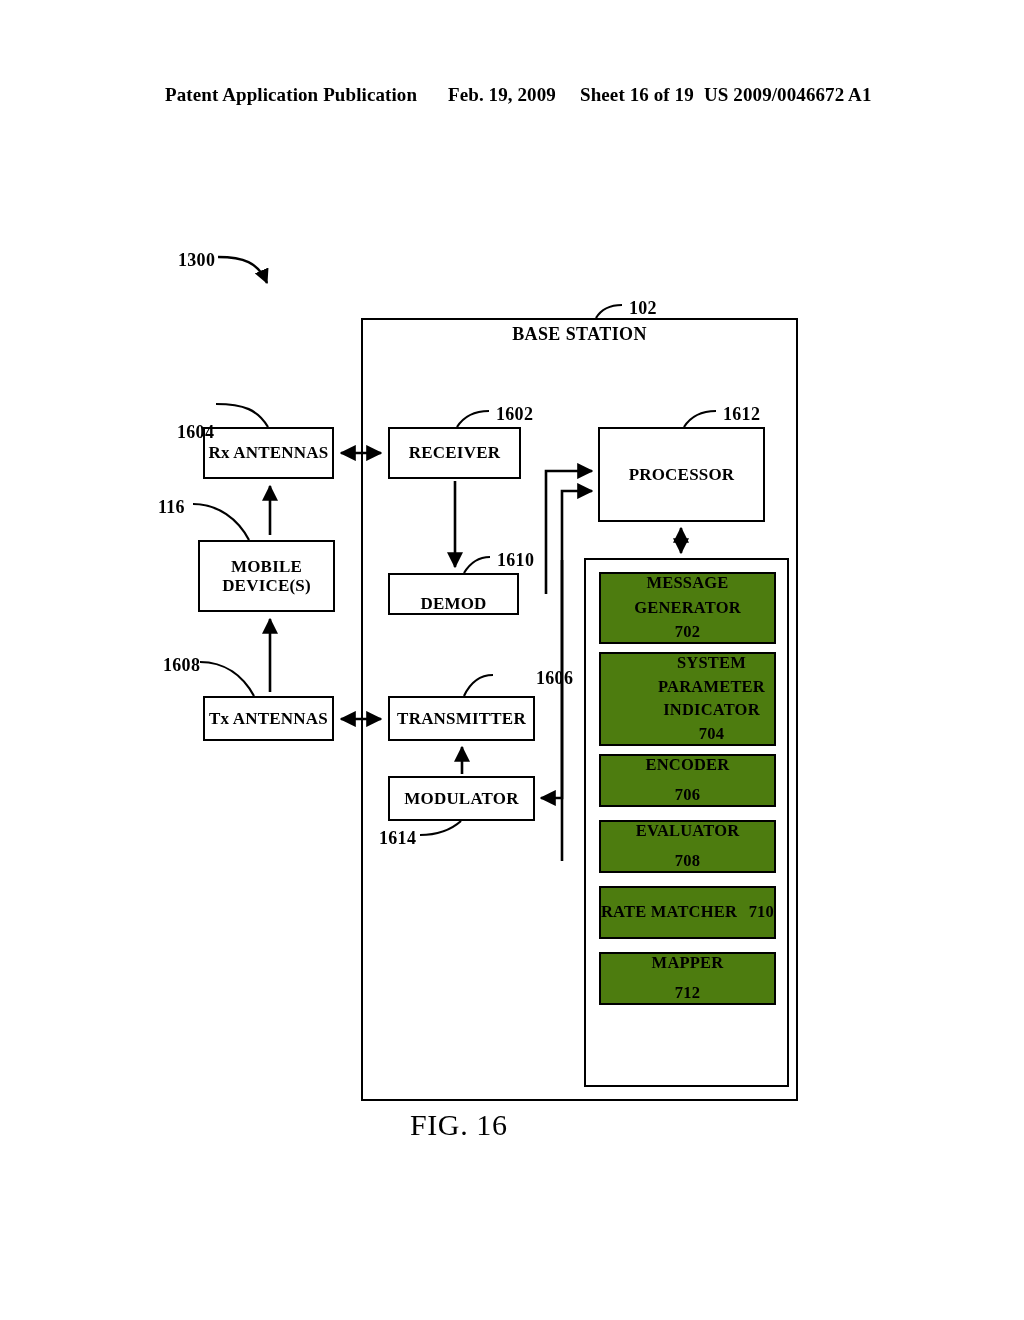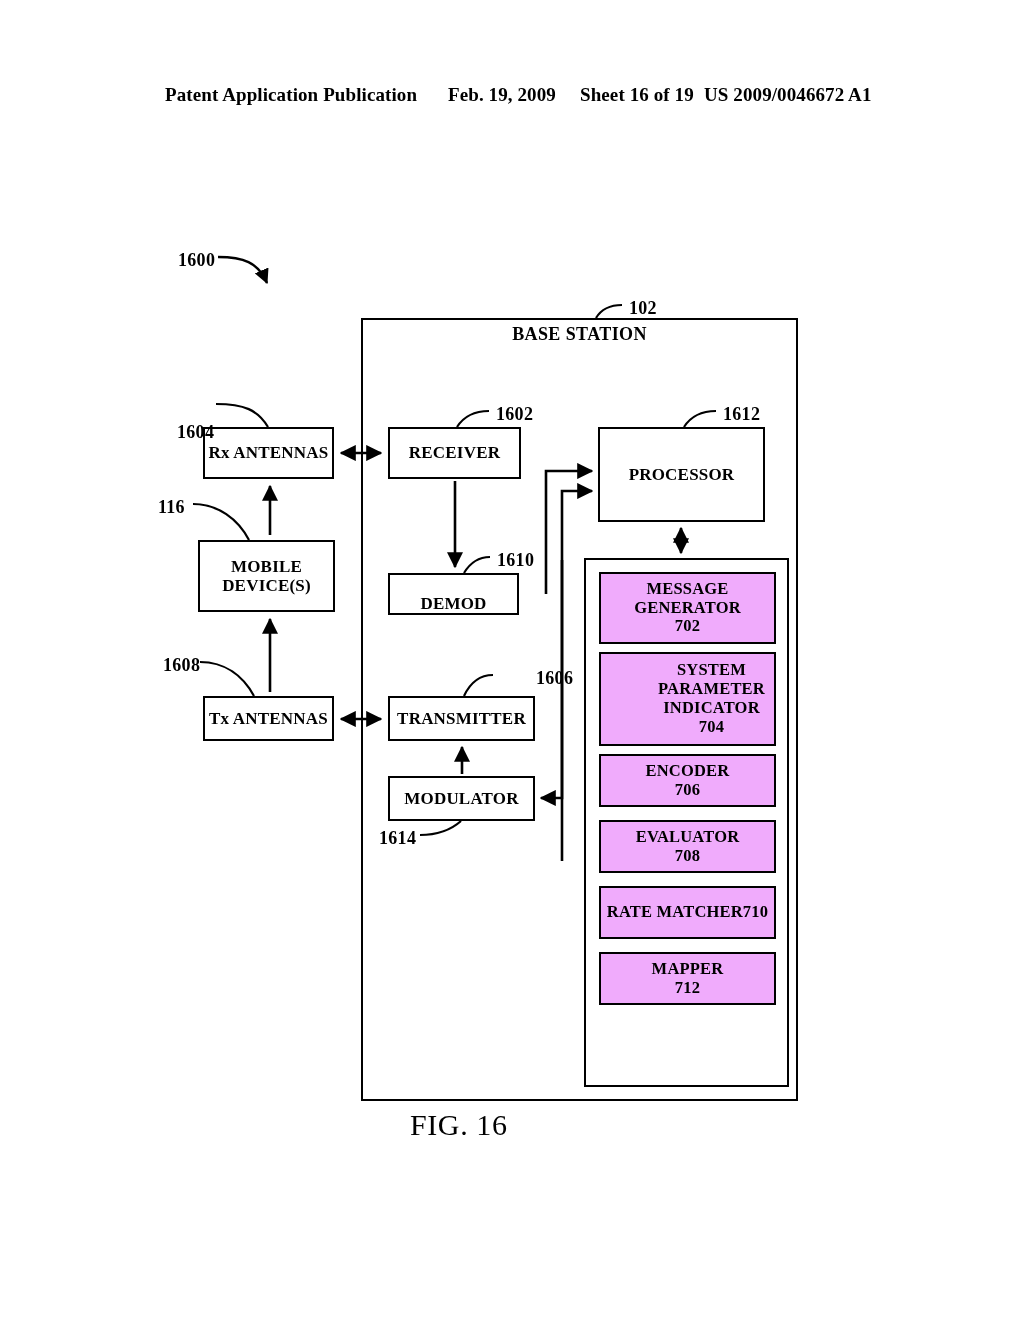--- a/index.html
+++ b/index.html
@@ -91,24 +91,24 @@
     border: 2px solid #000;
     box-sizing: border-box;
     background: #fff;
   }
   .component-box {
     position: absolute;
     left: 13px;
     width: 177px;
     border: 2px solid #000;
     box-sizing: border-box;
-    background: #f0abfc;
+    background: #4d7c0f;
     display: flex;
     align-items: center;
-    justify-content: center;
+    justify-content: space-between;
     text-align: center;
     font-weight: bold;
     font-size: 16.5px;
     line-height: 1.14;
     letter-spacing: 0.2px;
   }
 
   
   .ref {
     position: absolute;
@@ -215,21 +215,21 @@
     </div>
 
     <div class="component-box" style="top:392px; height:53px; flex-direction:column;">
       <span>MAPPER</span>
       <span>712</span>
     </div>
 
 
   </div>
 
-  <div class="ref" style="left:178px; top:250px;">1600</div>
+  <div class="ref" style="left:178px; top:250px;">1300</div>
   <div class="ref" style="left:629px; top:298px;">102</div>
   <div class="ref" style="left:177px; top:378px;margin-top:44px;">1604</div>
   <div class="ref" style="left:496px; top:404px;">1602</div>
   <div class="ref" style="left:723px; top:404px;">1612</div>
   <div class="ref" style="left:158px; top:497px;">116</div>
   <div class="ref" style="left:497px; top:550px;">1610</div>
   <div class="ref" style="left:163px; top:655px;">1608</div>
   <div class="ref" style="left:500px; top:668px;margin-left:36px;">1606</div>
   <div class="ref" style="left:379px; top:828px;">1614</div>
 

